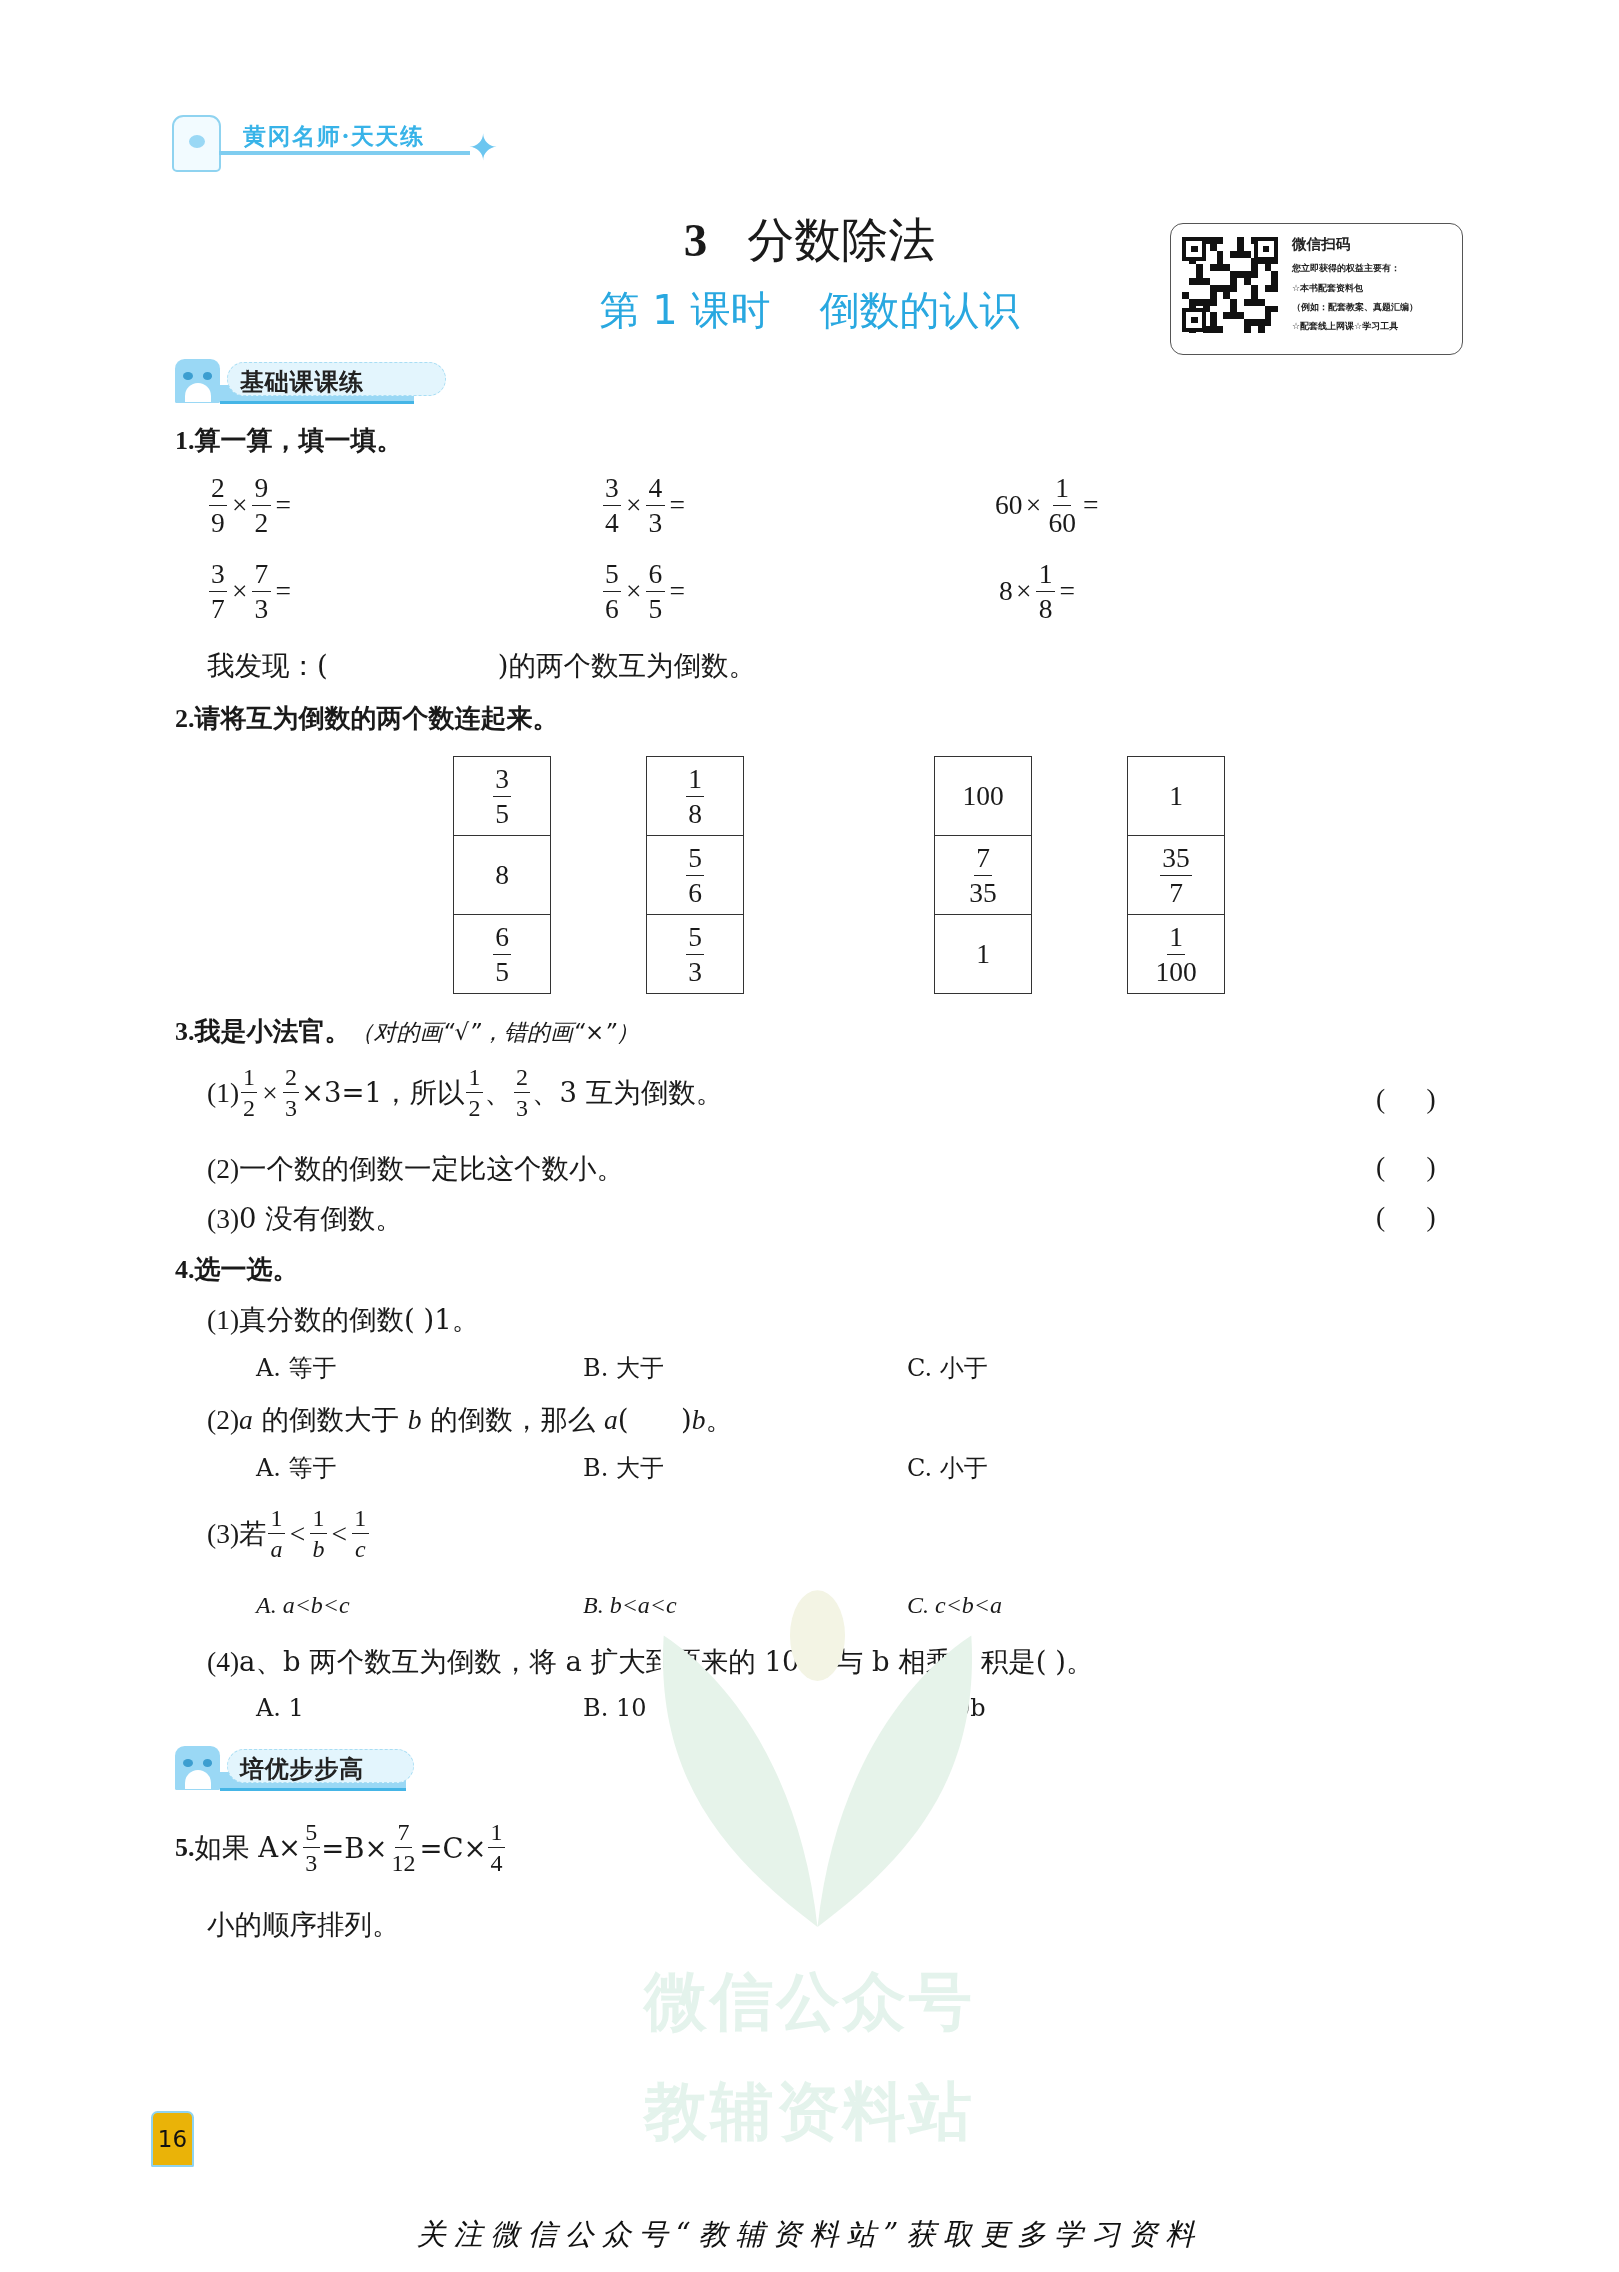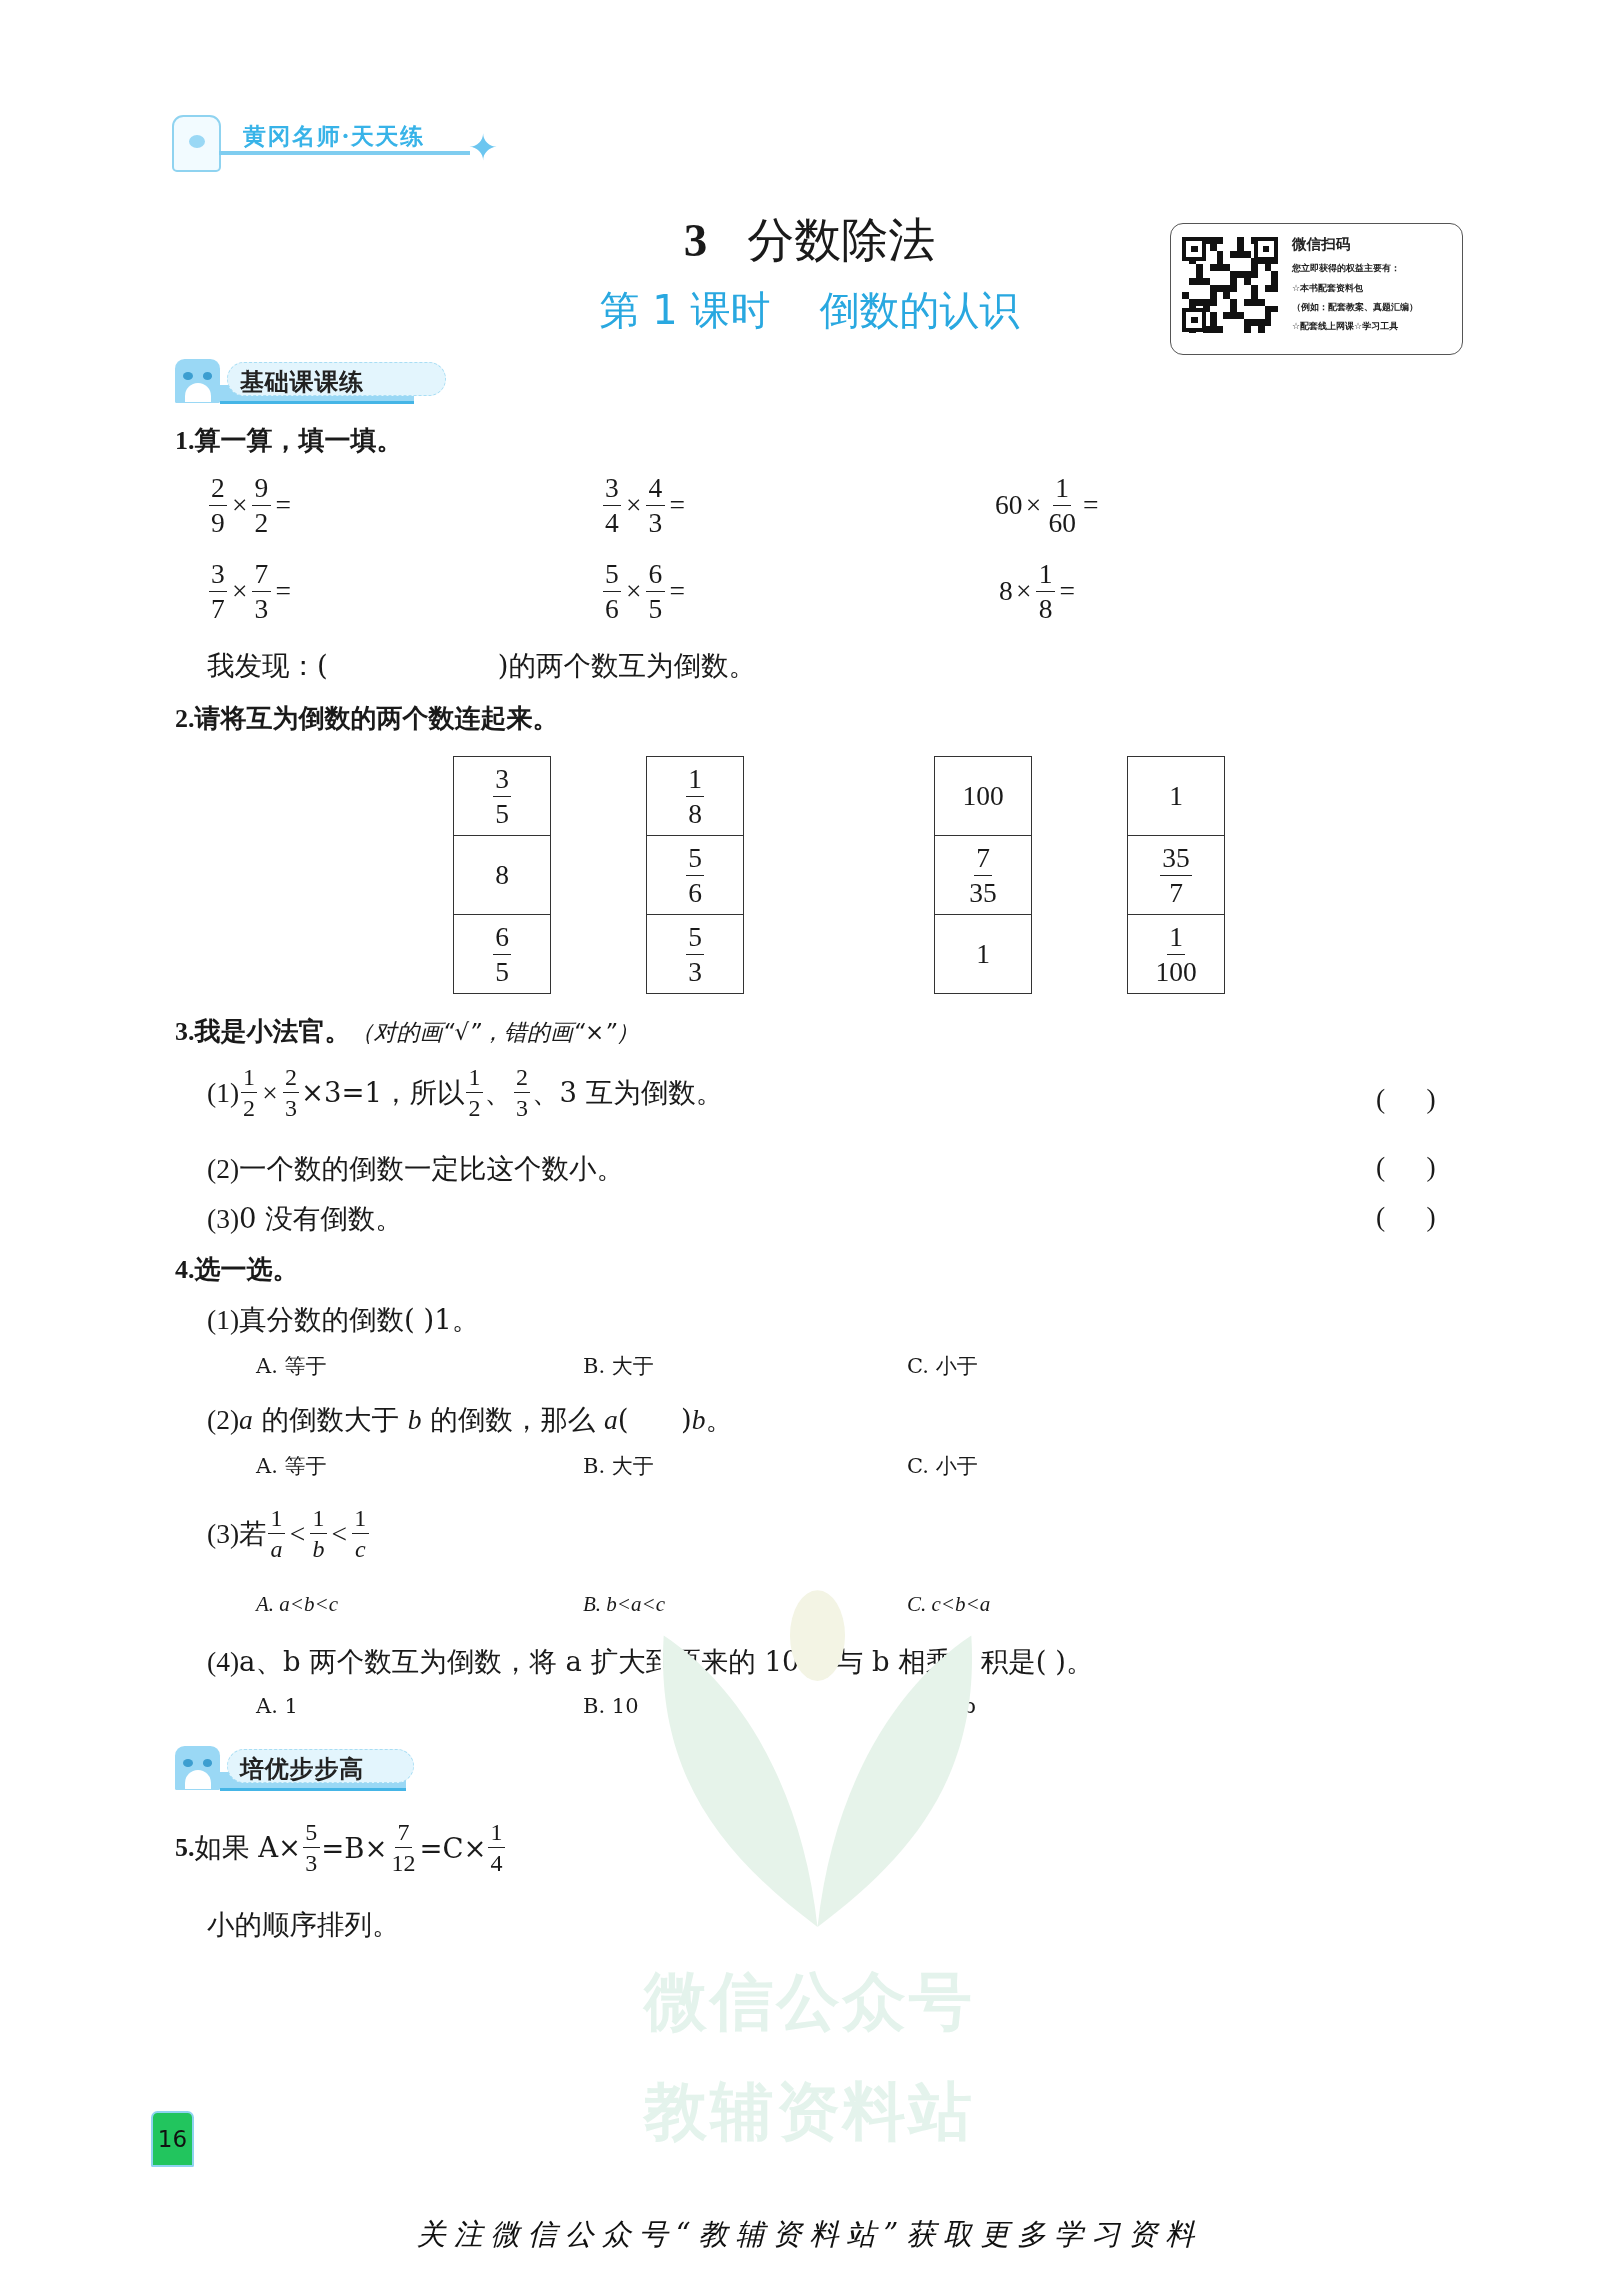--- a/index.html
+++ b/index.html
@@ -54,28 +54,28 @@
   .op { font-family:"Liberation Serif",serif; margin:0 3.2px; }
   .expr { font-size:27.5px; display:flex; align-items:center; white-space:nowrap; }
 
   
   .col { border:1.6px solid #333; width:96px; }
   .cell { height:78px; border-bottom:1.6px solid #333; display:flex; align-items:center; justify-content:center; font-size:27.5px; font-family:"Liberation Serif",serif; }
   .cell:last-child { border-bottom:none; }
 
   .paren { font-size:27.5px; font-family:"Liberation Serif",serif; white-space:pre; }
 
-  .opt { font-size:21px; white-space:nowrap; }
+  .opt { font-size:24px; white-space:nowrap; }
 
   
   .wm-leaf { left:623px; top:1587px; width:389px; height:340px; }
   .wm-text { left:0; width:1619px; text-align:center; font-family:"DejaVu Sans",sans-serif; font-weight:bold; color:#e4f3ec; letter-spacing:3.2px; }
 
   
-  .pageno { left:151px; top:2111px; width:39px; height:52px; border:2.4px solid #8fd3f0; border-radius:6.5px 6.5px 1.6px 1.6px; display:flex; align-items:center; justify-content:center; font-family:"DejaVu Sans",sans-serif; font-size:23px; color:#111; background:#22c55e; }
+  .pageno { left:151px; top:2111px; width:39px; height:52px; border:2.4px solid #8fd3f0; border-radius:6.5px 6.5px 1.6px 1.6px; display:flex; align-items:center; justify-content:center; font-family:"DejaVu Sans",sans-serif; font-size:23px; color:#111; background:#eab308; }
 
   .footer { left:0; width:1619px; top:2215px; text-align:center; font-size:29px; font-style:italic; font-family:"DejaVu Serif",serif; letter-spacing:8px; color:#111; }
 </style>
 </head>
 <body>
 
 <div class="abs brand-bear">
     <div class="face"></div>
   </div>
 <div class="abs brand-line"></div>

